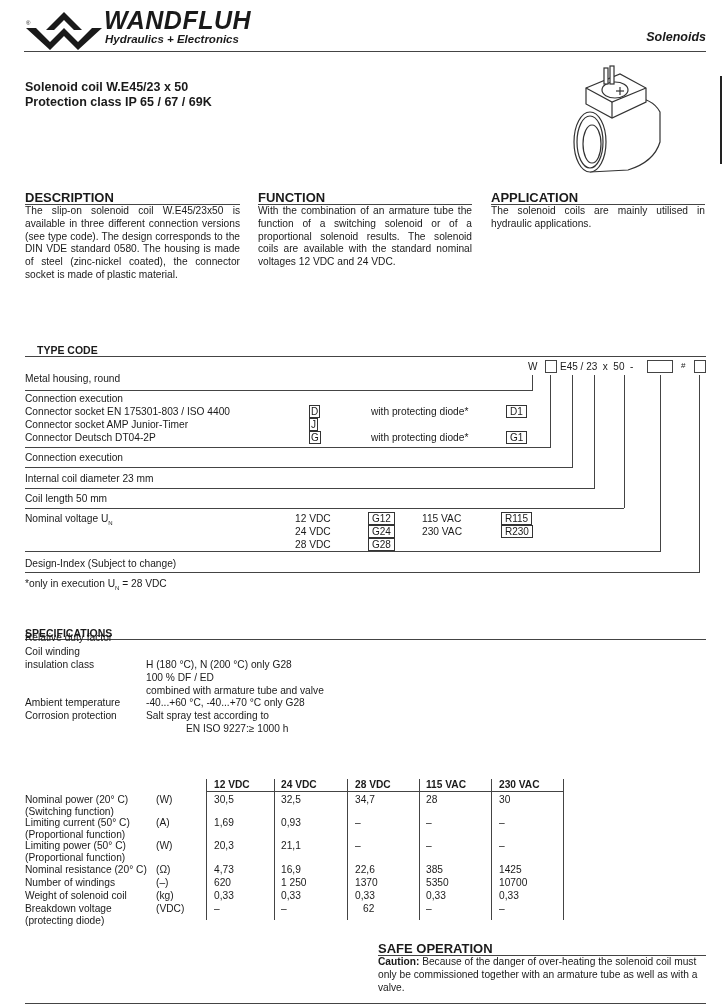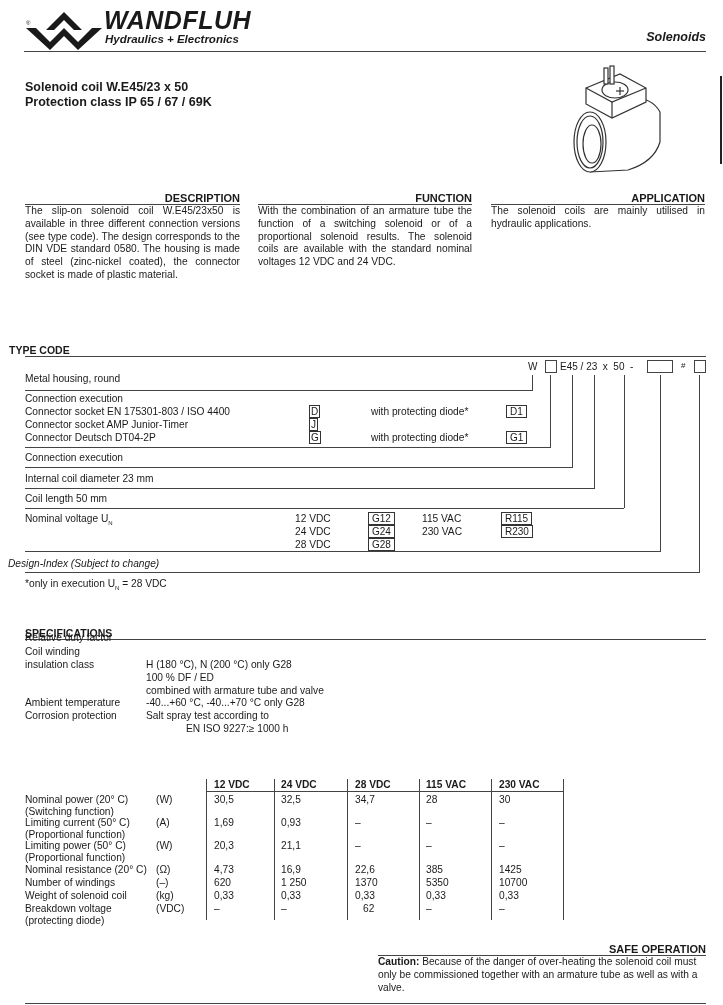--- a/index.html
+++ b/index.html
@@ -2,21 +2,21 @@
 <html><head>
 <meta charset="utf-8">
 <style>
   html,body{margin:0;padding:0;background:#fff;}
   body{width:723px;height:1005px;position:relative;overflow:hidden;font-family:"Liberation Sans",sans-serif;color:#1a1a1a;font-size:10.5px;}
   .abs{position:absolute;}
   .logo-text{font-weight:bold;font-style:italic;font-size:25px;letter-spacing:0.5px;color:#1a1a1a;}
   .logo-sub{font-weight:bold;font-style:italic;font-size:11.5px;color:#1a1a1a;}
   .hr{position:absolute;height:0;border-top:1.5px solid #444;}
   .h-title{font-weight:bold;font-size:12.5px;line-height:15px;}
-  .sec-head{font-weight:bold;font-size:11px;border-bottom:1.2px solid #444;padding-bottom:0px;line-height:12px;text-align:right;}
+  .sec-head{font-weight:bold;font-size:13px;border-bottom:1.2px solid #444;padding-bottom:0px;line-height:12px;}
   .para{font-size:10.2px;line-height:12.8px;text-align:justify;}
   .tc-row{position:absolute;font-size:10.2px;line-height:13px;}
   .box{display:inline-block;border:1px solid #333;font-size:10px;line-height:11px;padding:0 3px;}
   .cbox{display:inline-block;border:1px solid #333;font-size:10px;line-height:11px;padding:0 1px;}
   .emptybox{position:absolute;border:1px solid #444;width:10px;height:11px;}
   .vline{position:absolute;width:0;border-left:1.2px solid #444;}
   .hline{position:absolute;height:0;border-top:1.2px solid #444;}
   .spec-label{position:absolute;font-size:10.2px;line-height:12.5px;}
   .tbl-head{font-weight:bold;font-size:10.5px;}
   .small{font-size:7.5px;line-height:8px;}
@@ -66,21 +66,21 @@
 </div>
 <div class="abs" style="left:258px;top:192px;width:214px;">
   <div class="sec-head">FUNCTION</div>
   <div class="para">With the combination of an armature tube the function of a switching solenoid or of a proportional solenoid results. The solenoid coils are available with the standard nominal voltages 12 VDC and 24 VDC.</div>
 </div>
 <div class="abs" style="left:491px;top:192px;width:214px;">
   <div class="sec-head">APPLICATION</div>
   <div class="para">The solenoid coils are mainly utilised in hydraulic applications.</div>
 </div>
 
-<div class="abs" style="left:9px;top:344px;font-weight:bold;font-size:10.5px;">TYPE CODE</div>
+<div class="abs" style="left:37px;top:344px;font-weight:bold;font-size:10.5px;">TYPE CODE</div>
 <div class="hr" style="left:25px;top:356px;width:681px;"></div>
 
 <span class="abs" style="left:528px;top:361px;font-size:10px;">W</span>
 <div class="emptybox" style="left:545px;top:360px;"></div>
 <span class="abs" style="left:560px;top:361px;font-size:10px;white-space:pre;">E45 / 23  x  50  -</span>
 <div class="emptybox" style="left:647px;top:360px;width:24px;"></div>
 <span class="abs" style="left:681px;top:361px;font-size:8px;">#</span>
 <div class="emptybox" style="left:694px;top:360px;"></div>
 
 <div class="tc-row" style="left:25px;top:372px;">Metal housing, round</div>
@@ -138,21 +138,21 @@
   <span>115 VAC</span>
   <span class="abs box" style="left:79px;top:0;">R115</span>
 </div>
 <div class="tc-row" style="left:422px;top:525px;">
   <span>230 VAC</span>
   <span class="abs box" style="left:79px;top:0;">R230</span>
 </div>
 <div class="hline" style="left:25px;top:551px;width:636px;"></div>
 <div class="vline" style="left:660px;top:375px;height:176px;"></div>
 
-<div class="tc-row" style="left:8px;top:557px;font-style:italic;">Design-Index (Subject to change)</div>
+<div class="tc-row" style="left:25px;top:557px;">Design-Index (Subject to change)</div>
 <div class="hline" style="left:25px;top:572px;width:675px;"></div>
 <div class="vline" style="left:699px;top:375px;height:197px;"></div>
 
 <div class="tc-row" style="left:25px;top:577px;">
   <span>*only in execution U</span><sub style="font-size:6px;">N</sub><span> = 28 VDC</span>
 </div>
 
 <div class="abs" style="left:25px;top:627px;font-weight:bold;font-size:10.5px;">SPECIFICATIONS</div>
 <div class="hr" style="left:25px;top:639px;width:681px;"></div>
 

